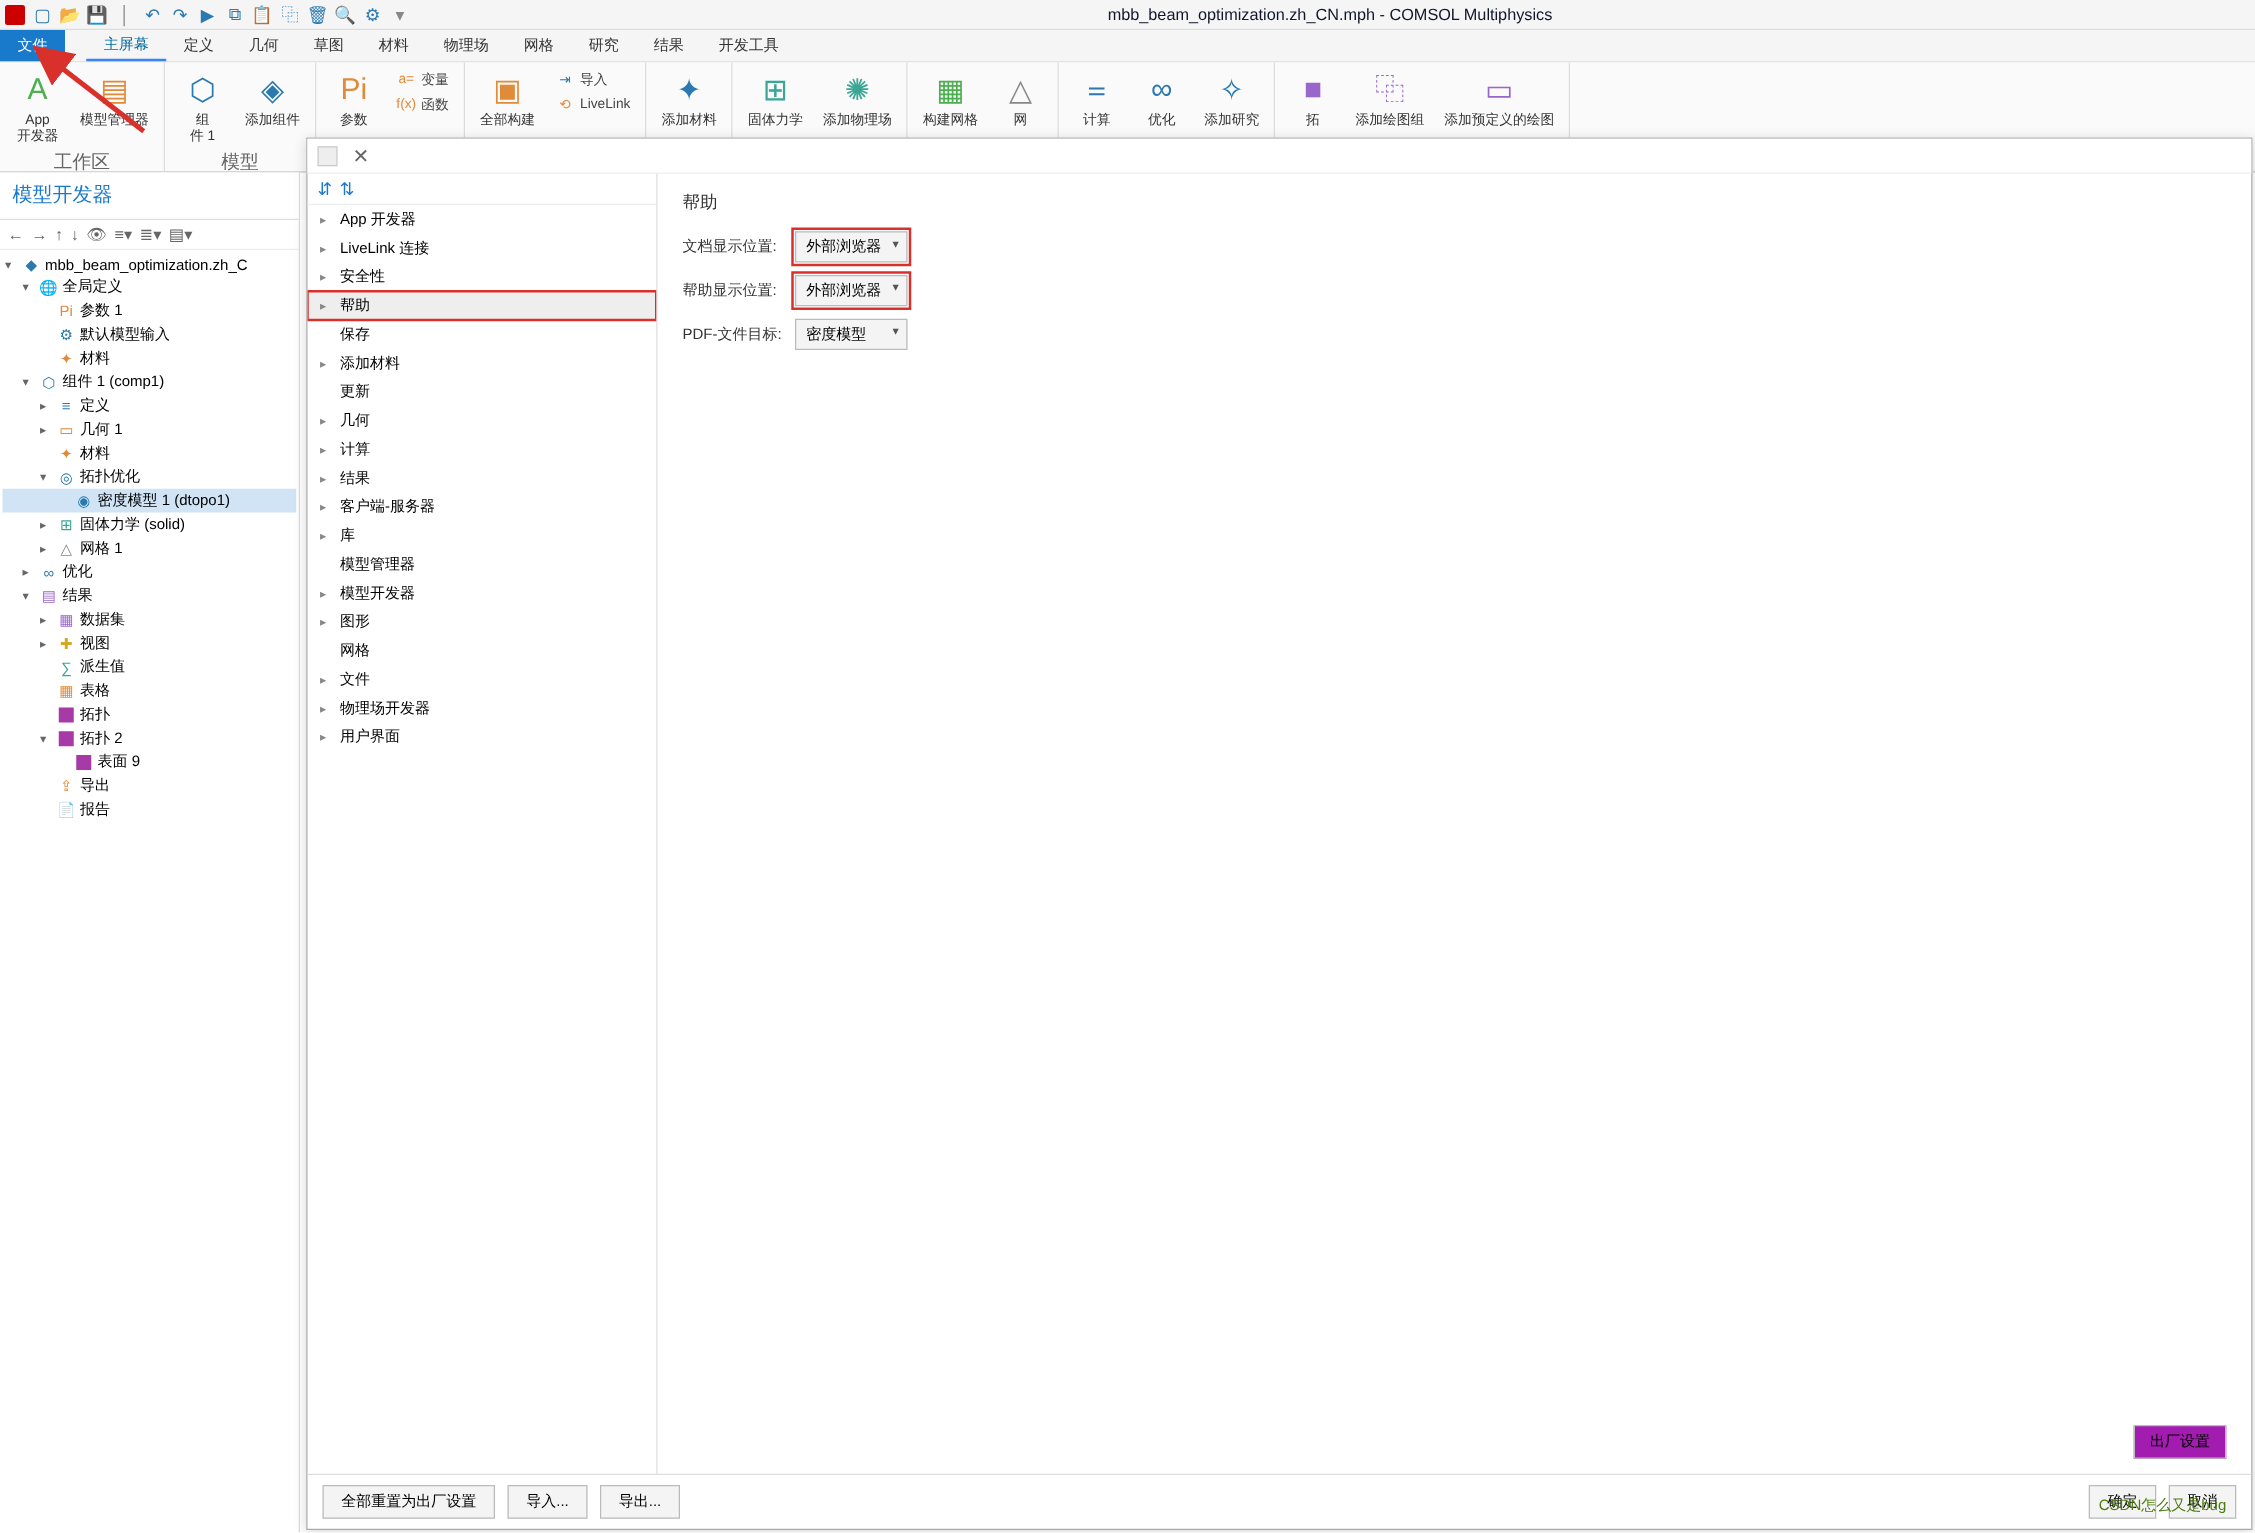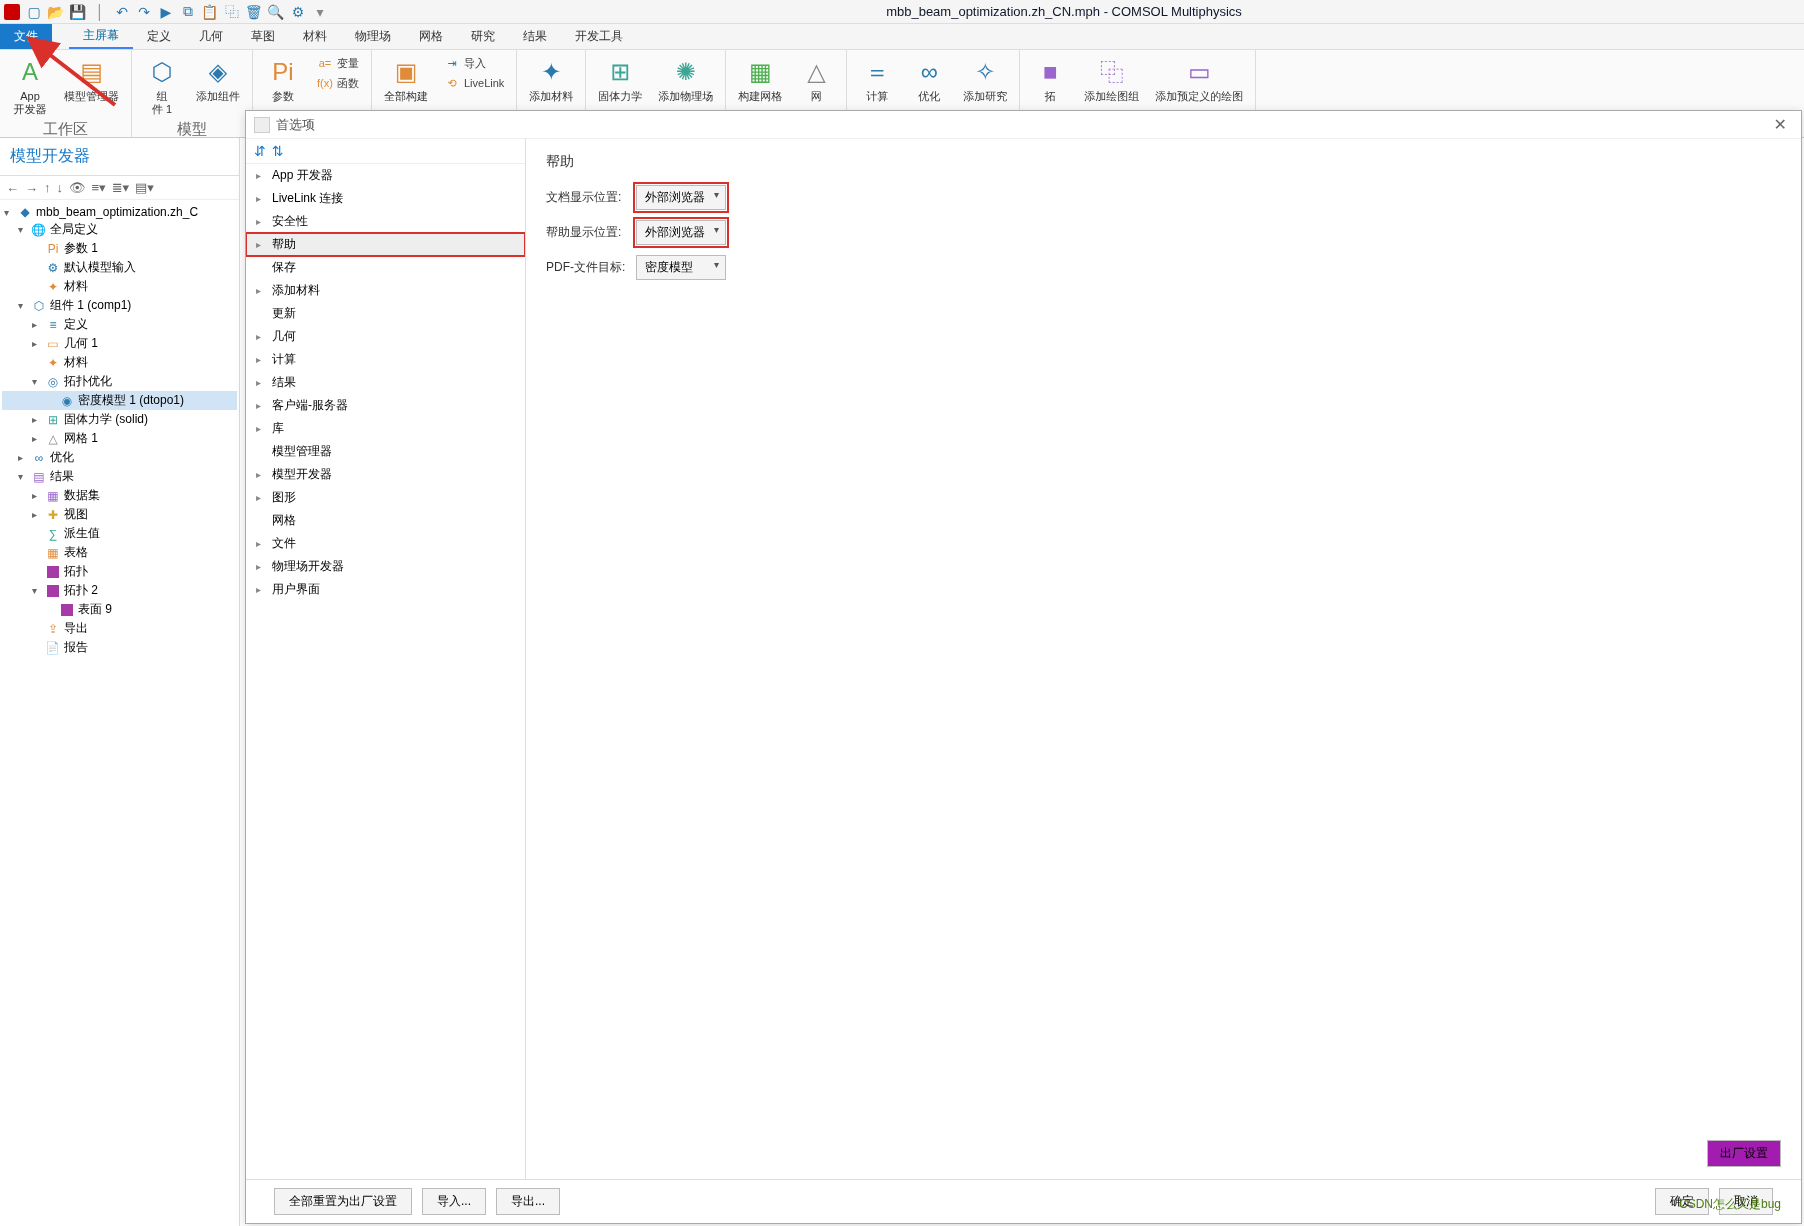--- a/index.html
+++ b/index.html
@@ -62,21 +62,21 @@
 .dlist-item .arw { width: 10px; color: #888; font-size: 10px; }
 .dlist-item.hl { background: #eee; outline: 2px solid #d9302c; outline-offset: -1px; }
 .dright { flex: 1; padding: 14px 20px; position: relative; }
 .dright h3 { font-size: 14px; font-weight: normal; color: #333; margin-bottom: 14px; }
 .form-row { display: flex; align-items: center; margin-bottom: 10px; }
 .form-row label { width: 90px; color: #333; }
 .combo { border: 1px solid #bbb; background: #f4f4f4; padding: 3px 20px 3px 8px; min-width: 90px; position: relative; cursor: pointer; }
 .combo::after { content: "▾"; position: absolute; right: 6px; top: 3px; font-size: 10px; color: #555; }
 .combo.hl { outline: 2px solid #d9302c; outline-offset: 1px; }
 .factory-btn { position: absolute; right: 20px; bottom: 12px; padding: 4px 12px; border: 1px solid #bbb; background: #a21caf; cursor: pointer; }
-.dialog-footer { border-top: 1px solid #ddd; padding: 8px 28px; display: flex; gap: 10px; align-items: center; }
+.dialog-footer { border-top: 1px solid #ddd; padding: 8px 12px; display: flex; gap: 10px; align-items: center; }
 .dialog-footer .btn { padding: 4px 14px; border: 1px solid #bbb; background: #f4f4f4; cursor: pointer; }
 .dialog-footer .spacer { flex: 1; }
 .watermark { position: absolute; right: 20px; bottom: 10px; color: #4d7c0f; font-size: 12px; pointer-events: none; }
 
 
 .c-blue{color:#2a7ab0;} .c-teal{color:#3aa696;} .c-orange{color:#e08b3a;} .c-purple{color:#9966cc;} .c-green{color:#4caf50;} .c-gray{color:#888;} .c-yellow{color:#d4a928;}
 .sq{width:12px;height:12px;display:inline-block;}
 </style>
 </head>
 <body>
@@ -398,21 +398,20 @@
           <span class="nico c-purple">📄</span>
           <span>报告</span>
         </div>
     </div>
   </div>
 </div>
 
 <div class="dialog">
   <div class="dialog-title">
     <div class="dico"></div>
-    <div class="dtxt">首选项</div>
     <div class="close">✕</div>
   </div>
   <div class="dialog-body">
     <div class="dleft">
       <div class="dleft-toolbar">
         <span>⇵</span>
         <span>⇅</span>
       </div>
       <div class="dlist">
         <div class="dlist-item">

